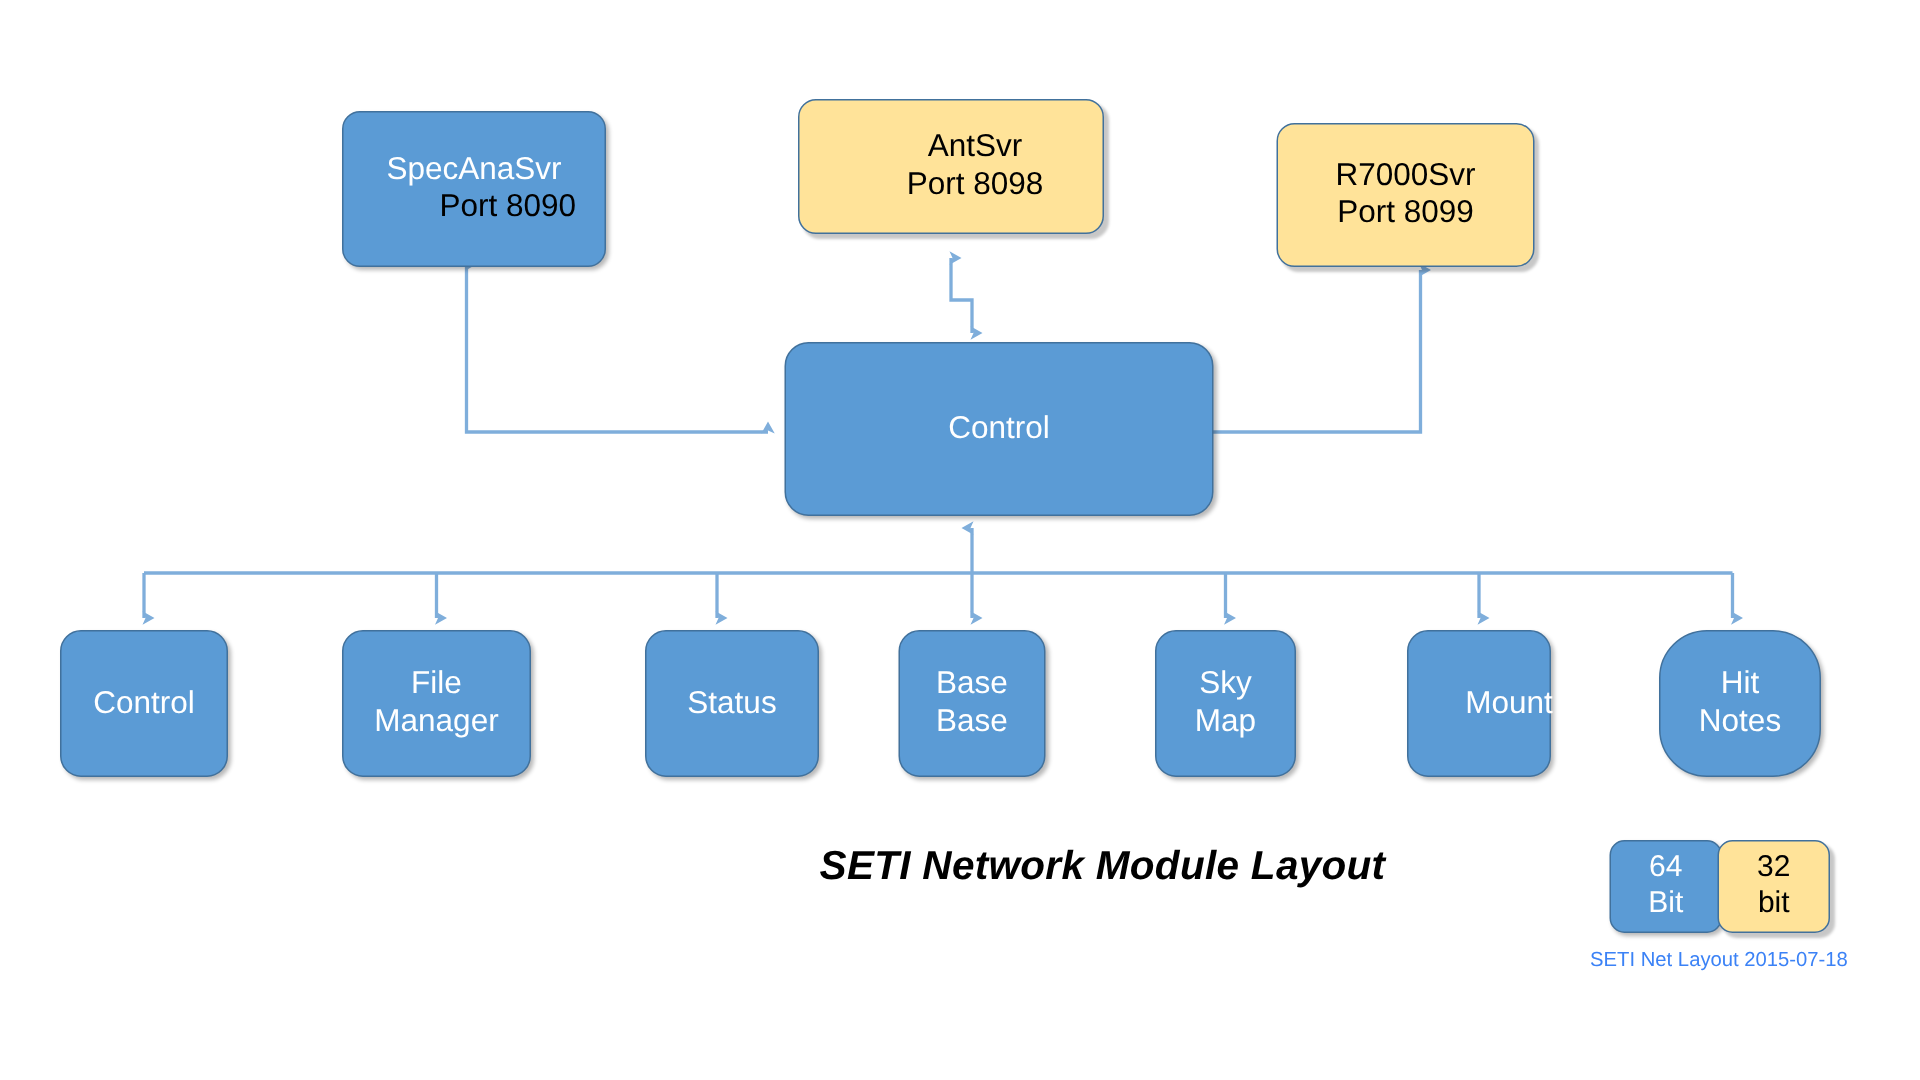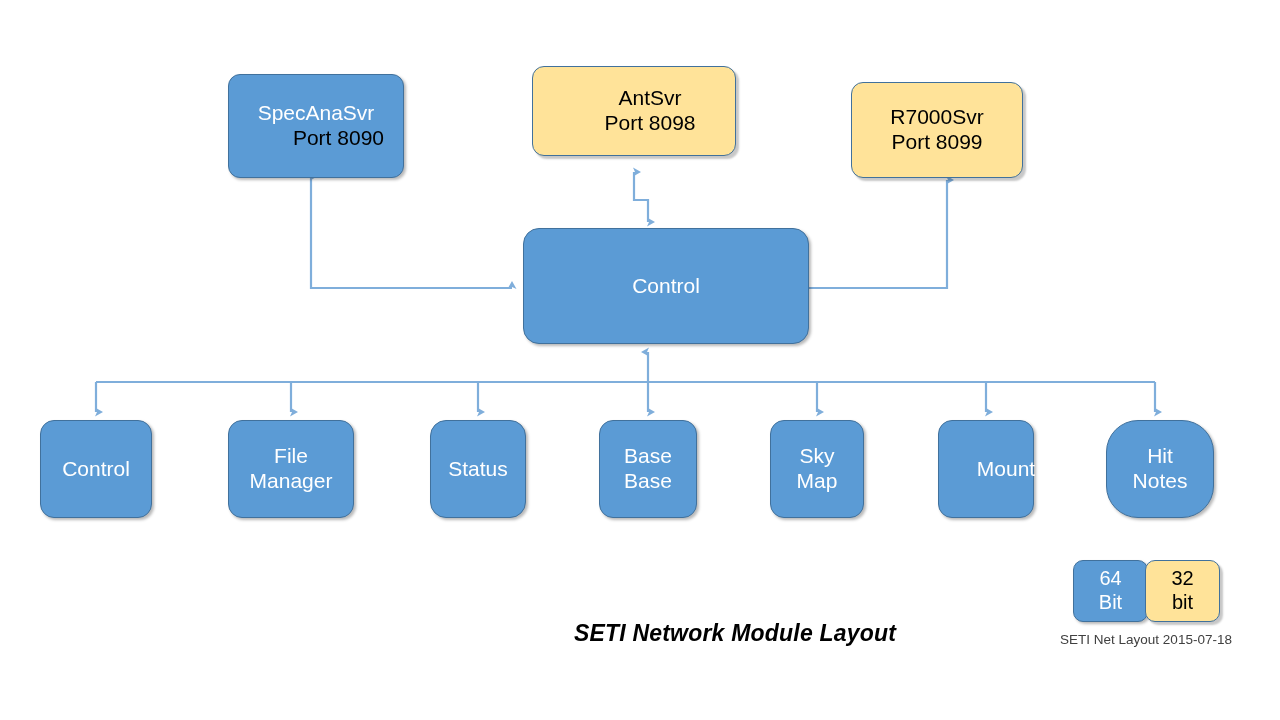--- a/index.html
+++ b/index.html
@@ -83,37 +83,37 @@
   .chip {
     width: 75px;
     height: 62px;
     font-size: 20px;
     border-radius: 10px;
   }
   
   #main-title {
     position: absolute;
     left: 520px;
-    top: 620px;
+    top: 562px;
     width: 430px;
     text-align: center;
-    font-size: 23px;
+    font-size: 27px;
     font-weight: bold;
     font-style: italic;
     color: #000000;
     letter-spacing: 0.2px;
   }
   #footer-note {
     position: absolute;
     left: 1046px;
     top: 632px;
     width: 200px;
     text-align: center;
     font-size: 13.5px;
-    color: #404040;
+    color: #3b82f6;
     white-space: nowrap;
   }
 </style>
 </head>
 <body>
 
 <div id="canvas">
 
   <svg id="wires" viewBox="0 0 1280 720" width="1280" height="720">
     <defs>
@@ -175,21 +175,21 @@
   <div class="node blue module" style="left:40px; top:420px;">
     <span>Control</span>
     <span></span>
   </div>
 
   <div class="node blue module" style="left:228px; top:420px; width:126px;">
     <span>File</span>
     <span>Manager</span>
   </div>
 
-  <div class="node blue module" style="left:430px; top:420px; width:96px;border-radius:16px;">
+  <div class="node blue module" style="left:430px; top:420px; width:116px;">
     <span>Status</span>
     <span></span>
   </div>
 
   <div class="node blue module" style="left:599px; top:420px; width:98px;">
     <span>Base</span>
     <span>Base</span>
   </div>
 
   <div class="node blue module" style="left:770px; top:420px; width:94px;">

